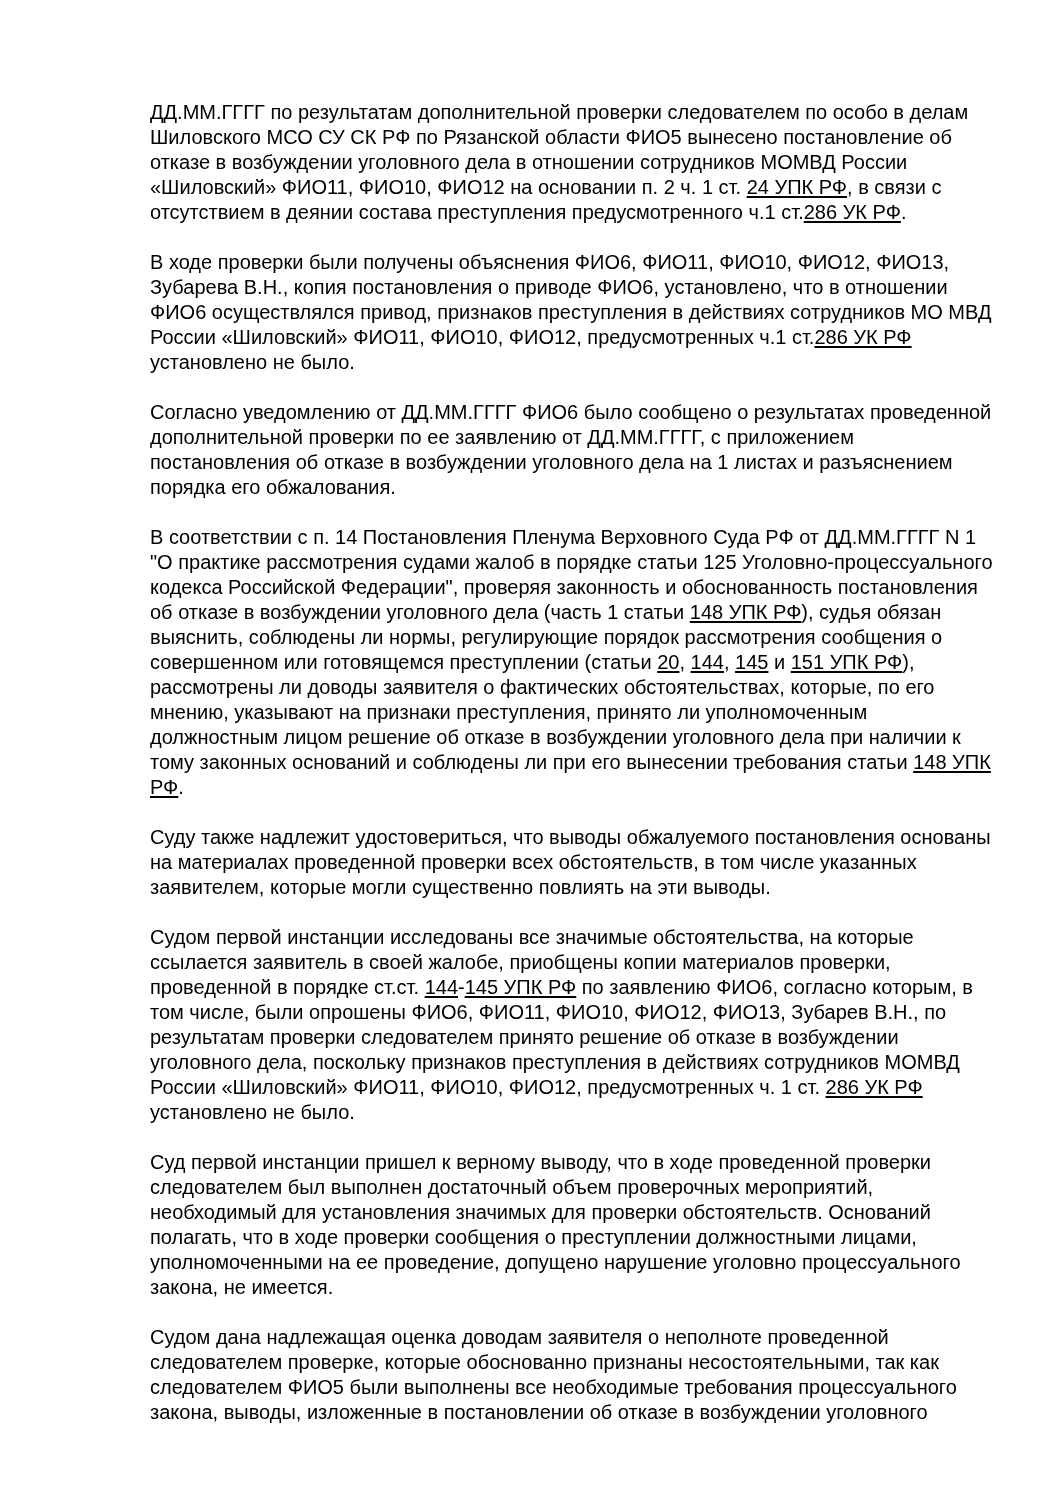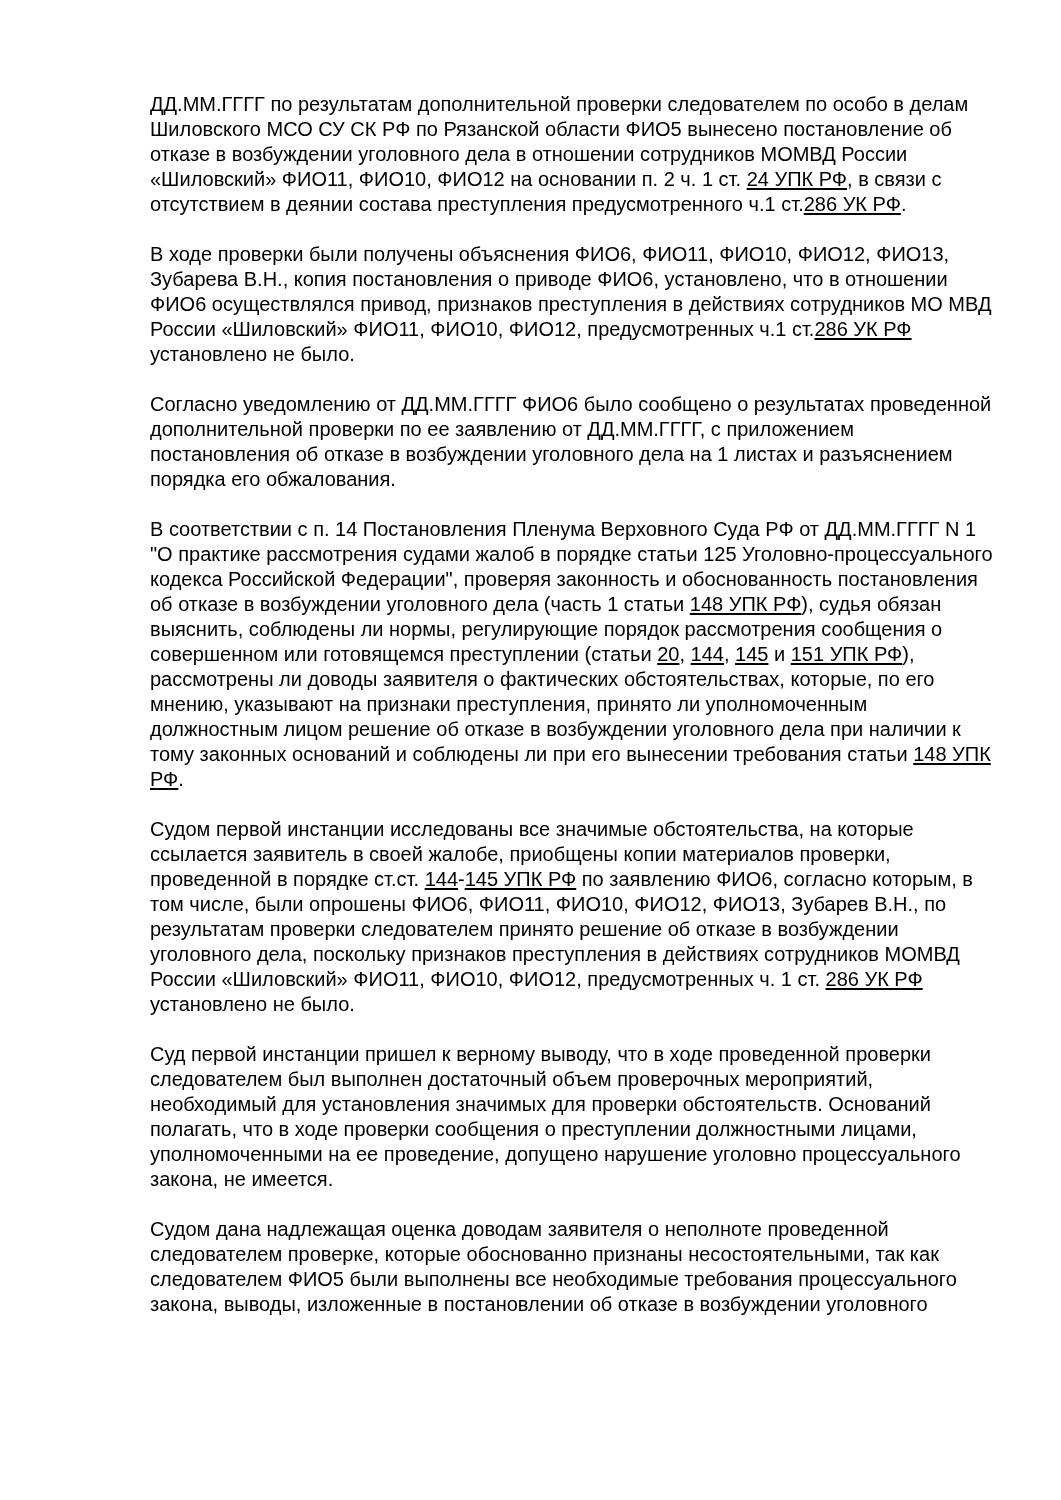--- a/index.html
+++ b/index.html
@@ -19,36 +19,37 @@
     left: 150px;
     top: 92px;
     width: 848px;
     font-family: "Liberation Sans", "DejaVu Sans", sans-serif;
     font-size: 20px;
     line-height: 25px;
     color: #000000;
     text-align: left;
   }
   .para {
-    margin: 0 0 25px 0;
+    margin: 8px 0 25px 0;
     padding: 0;
   }
   .ref {
     text-decoration: underline;
     text-underline-offset: 2px;
     color: #000000;
     cursor: pointer;
   }
 </style>
 </head>
 <body>
 
 <div class="page">
   <div class="doc-content" style="color: rgb(0, 0, 0);">
       <p class="para"><span>ДД.ММ.ГГГГ по результатам дополнительной проверки следователем по особо в делам Шиловского МСО СУ СК РФ по Рязанской области ФИО5 вынесено постановление об отказе в возбуждении уголовного дела в отношении сотрудников МОМВД России «Шиловский» ФИО11, ФИО10, ФИО12 на основании п. 2 ч. 1 ст. </span><span class="ref" style="color: rgb(0, 0, 0);">24 УПК РФ</span><span>, в связи с отсутствием в деянии состава преступления предусмотренного ч.1 ст.</span><span class="ref" style="color: rgb(0, 0, 0);">286 УК РФ</span><span>.</span></p>
       <p class="para"><span>В ходе проверки были получены объяснения ФИО6, ФИО11, ФИО10, ФИО12, ФИО13, Зубарева В.Н., копия постановления о приводе ФИО6, установлено, что в отношении ФИО6 осуществлялся привод, признаков преступления в действиях сотрудников МО МВД России «Шиловский» ФИО11, ФИО10, ФИО12, предусмотренных ч.1 ст.</span><span class="ref" style="color: rgb(0, 0, 0);">286 УК РФ</span><span> установлено не было.</span></p>
       <p class="para"><span>Согласно уведомлению от ДД.ММ.ГГГГ ФИО6 было сообщено о результатах проведенной дополнительной проверки по ее заявлению от ДД.ММ.ГГГГ, с приложением постановления об отказе в возбуждении уголовного дела на 1 листах и разъяснением порядка его обжалования.</span></p>
       <p class="para"><span>В соответствии с п. 14 Постановления Пленума Верховного Суда РФ от ДД.ММ.ГГГГ N 1 "О практике рассмотрения судами жалоб в порядке статьи 125 Уголовно-процессуального кодекса Российской Федерации", проверяя законность и обоснованность постановления об отказе в возбуждении уголовного дела (часть 1 статьи </span><span class="ref" style="color: rgb(0, 0, 0);">148 УПК РФ</span><span>), судья обязан выяснить, соблюдены ли нормы, регулирующие порядок рассмотрения сообщения о совершенном или готовящемся преступлении (статьи </span><span class="ref" style="color: rgb(0, 0, 0);">20</span><span>, </span><span class="ref" style="color: rgb(0, 0, 0);">144</span><span>, </span><span class="ref" style="color: rgb(0, 0, 0);">145</span><span> и </span><span class="ref" style="color: rgb(0, 0, 0);">151 УПК РФ</span><span>), рассмотрены ли доводы заявителя о фактических обстоятельствах, которые, по его мнению, указывают на признаки преступления, принято ли уполномоченным должностным лицом решение об отказе в возбуждении уголовного дела при наличии к тому законных оснований и соблюдены ли при его вынесении требования статьи </span><span class="ref" style="color: rgb(0, 0, 0);">148 УПК РФ</span><span>.</span></p>
+      <p class="para"><span>Суду также надлежит удостовериться, что выводы обжалуемого постановления основаны на материалах проведенной проверки всех обстоятельств, в том числе указанных заявителем, которые могли существенно повлиять на эти выводы.</span></p>
       <p class="para"><span>Судом первой инстанции исследованы все значимые обстоятельства, на которые ссылается заявитель в своей жалобе, приобщены копии материалов проверки, проведенной в порядке ст.ст. </span><span class="ref" style="color: rgb(0, 0, 0);">144</span><span>-</span><span class="ref" style="color: rgb(0, 0, 0);">145 УПК РФ</span><span> по заявлению ФИО6, согласно которым, в том числе, были опрошены ФИО6, ФИО11, ФИО10, ФИО12, ФИО13, Зубарев В.Н., по результатам проверки следователем принято решение об отказе в возбуждении уголовного дела, поскольку признаков преступления в действиях сотрудников МОМВД России «Шиловский» ФИО11, ФИО10, ФИО12, предусмотренных ч. 1 ст. </span><span class="ref" style="color: rgb(0, 0, 0);">286 УК РФ</span><span> установлено не было.</span></p>
       <p class="para"><span>Суд первой инстанции пришел к верному выводу, что в ходе проведенной проверки следователем был выполнен достаточный объем проверочных мероприятий, необходимый для установления значимых для проверки обстоятельств. Оснований полагать, что в ходе проверки сообщения о преступлении должностными лицами, уполномоченными на ее проведение, допущено нарушение уголовно процессуального закона, не имеется.</span></p>
       <p class="para"><span>Судом дана надлежащая оценка доводам заявителя о неполноте проведенной следователем проверке, которые обоснованно признаны несостоятельными, так как следователем ФИО5 были выполнены все необходимые требования процессуального закона, выводы, изложенные в постановлении об отказе в возбуждении уголовного</span></p>
     </div>
 </div>
 
 </body></html>

